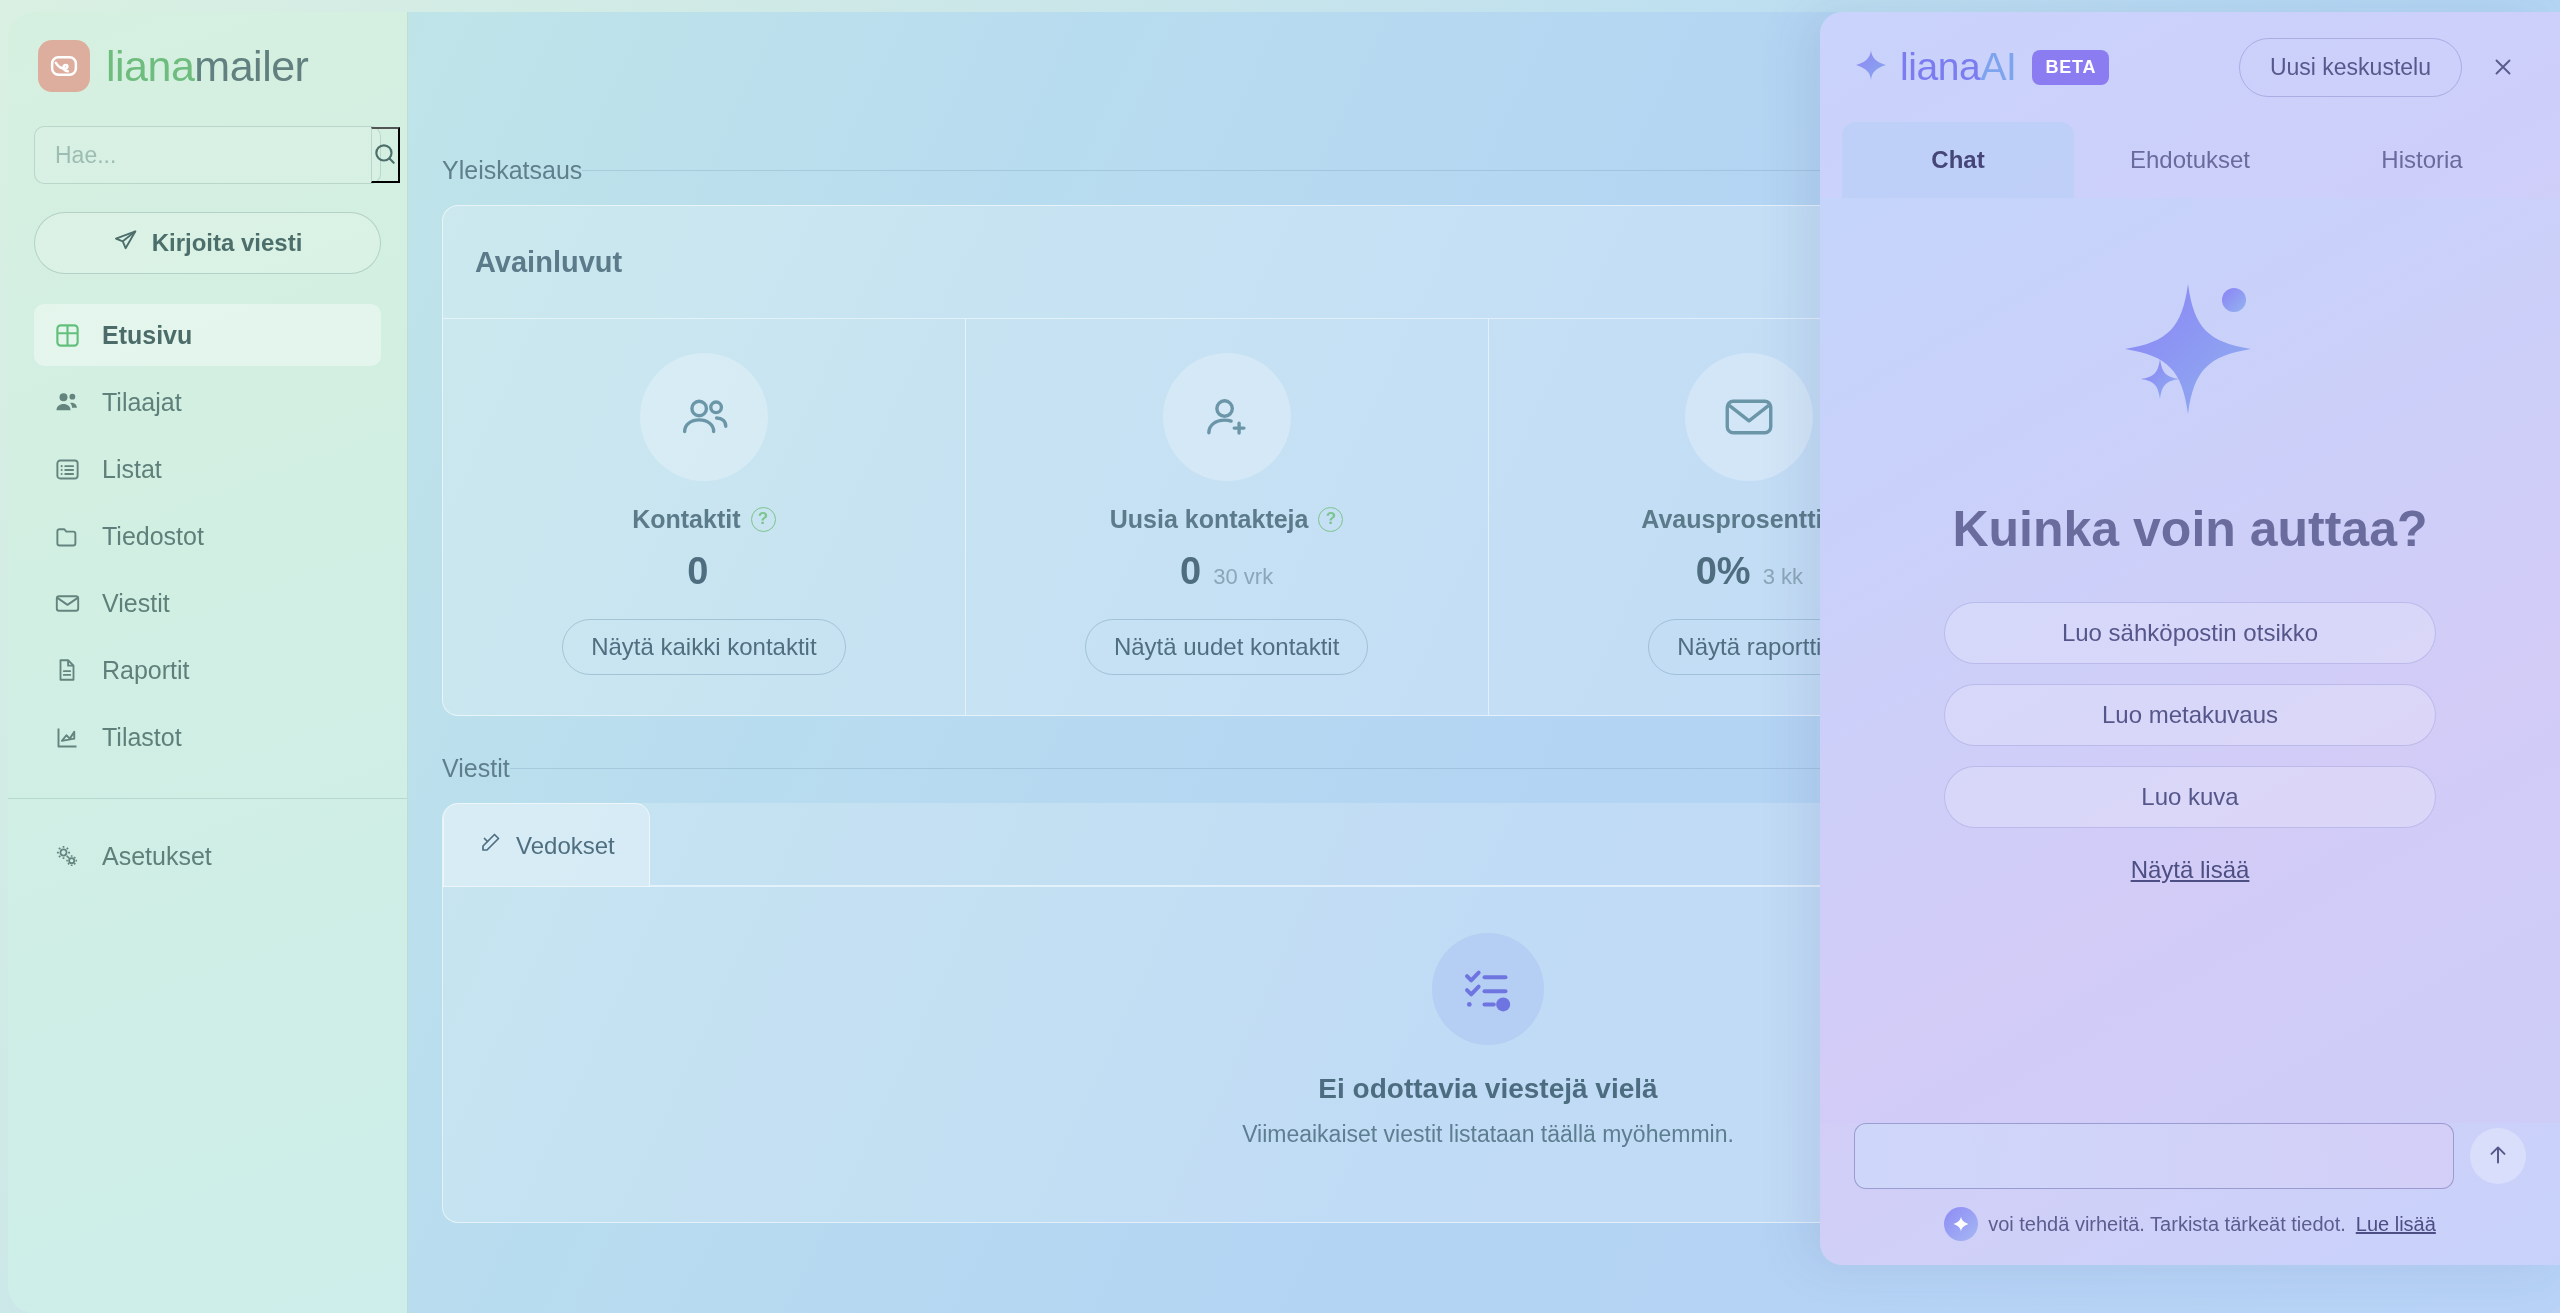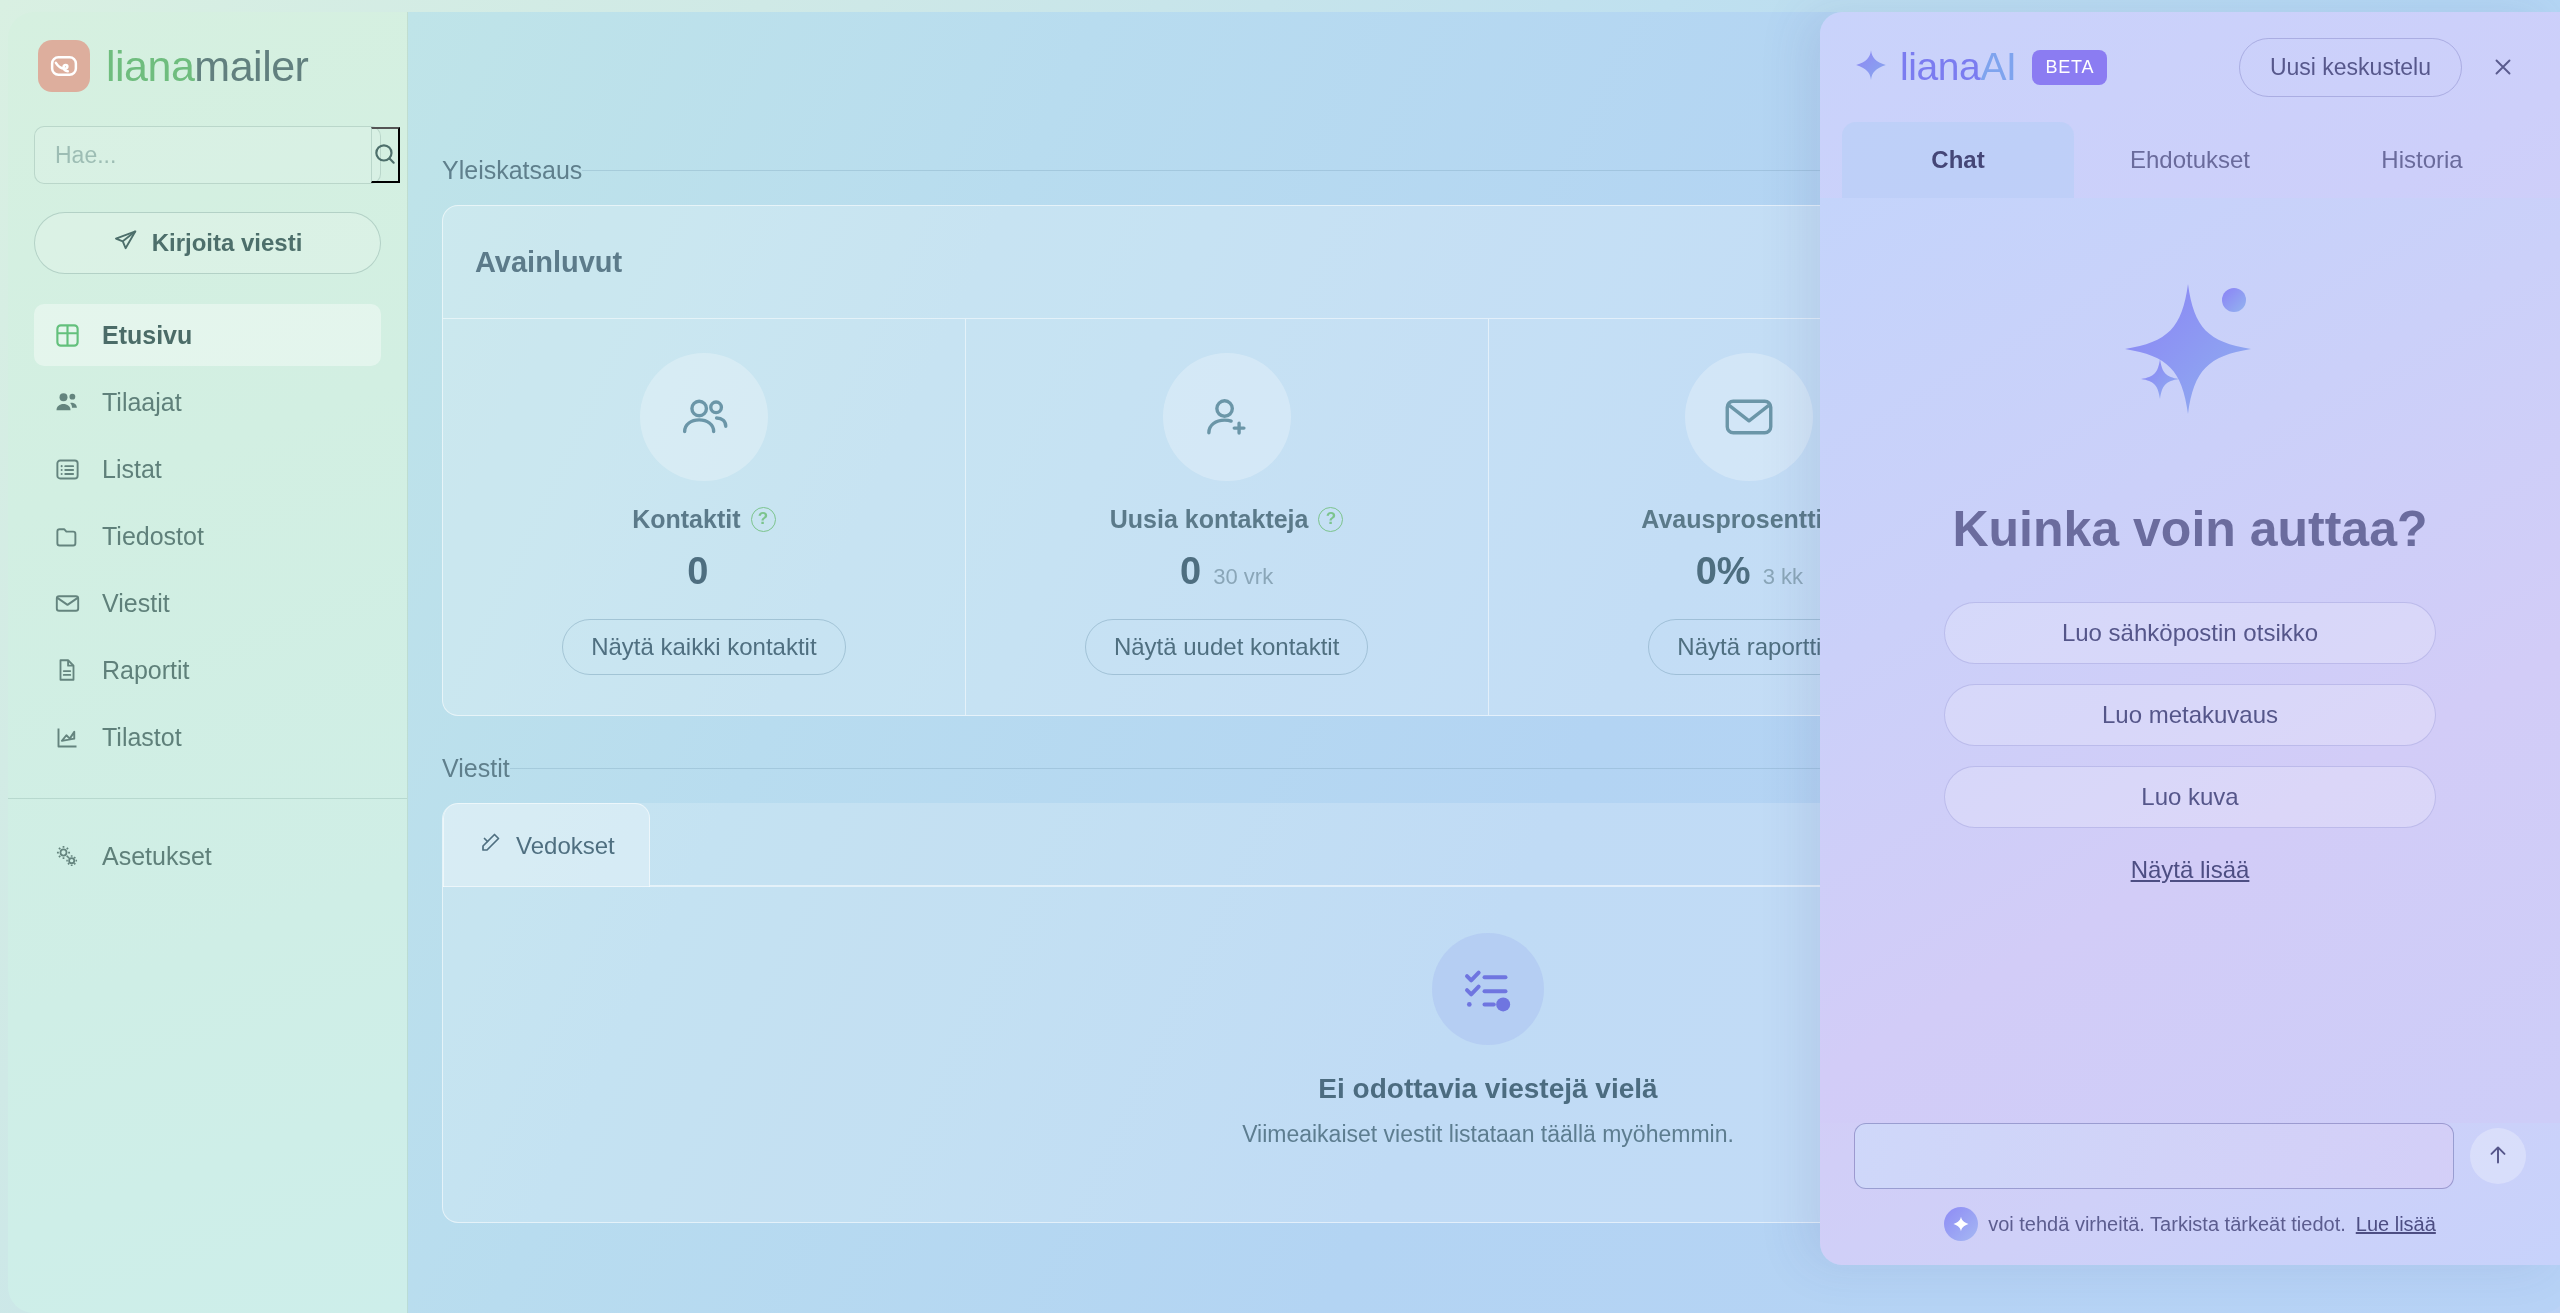--- a/index.html
+++ b/index.html
@@ -296,21 +296,21 @@
     display:flex; align-items:center;
     padding: 0 34px;
     gap: 18px;
   }
   .ai-logo { display:flex; align-items:center; gap: 12px; }
   .ai-word { font-size: 39px; letter-spacing: -.4px; }
   .ai-word .p1 { color: #7b7cf0; }
   .ai-word .p2 { color: #7fa4ee; }
   .beta {
     background: #8b7cf2; color: #fff;
-    font-size: 18px; font-weight: 400; letter-spacing: .8px;
+    font-size: 18px; font-weight: 700; letter-spacing: .8px;
     padding: 7px 13px; border-radius: 8px;
     margin-left: 4px;
   }
   .ai-head-spacer { flex: 1 1 auto; }
   .newchat-btn {
     border: 1px solid rgba(120,120,190,.40);
     border-radius: 30px;
     background: transparent;
     padding: 15px 30px;
     font-size: 23px; color: #57588c;

